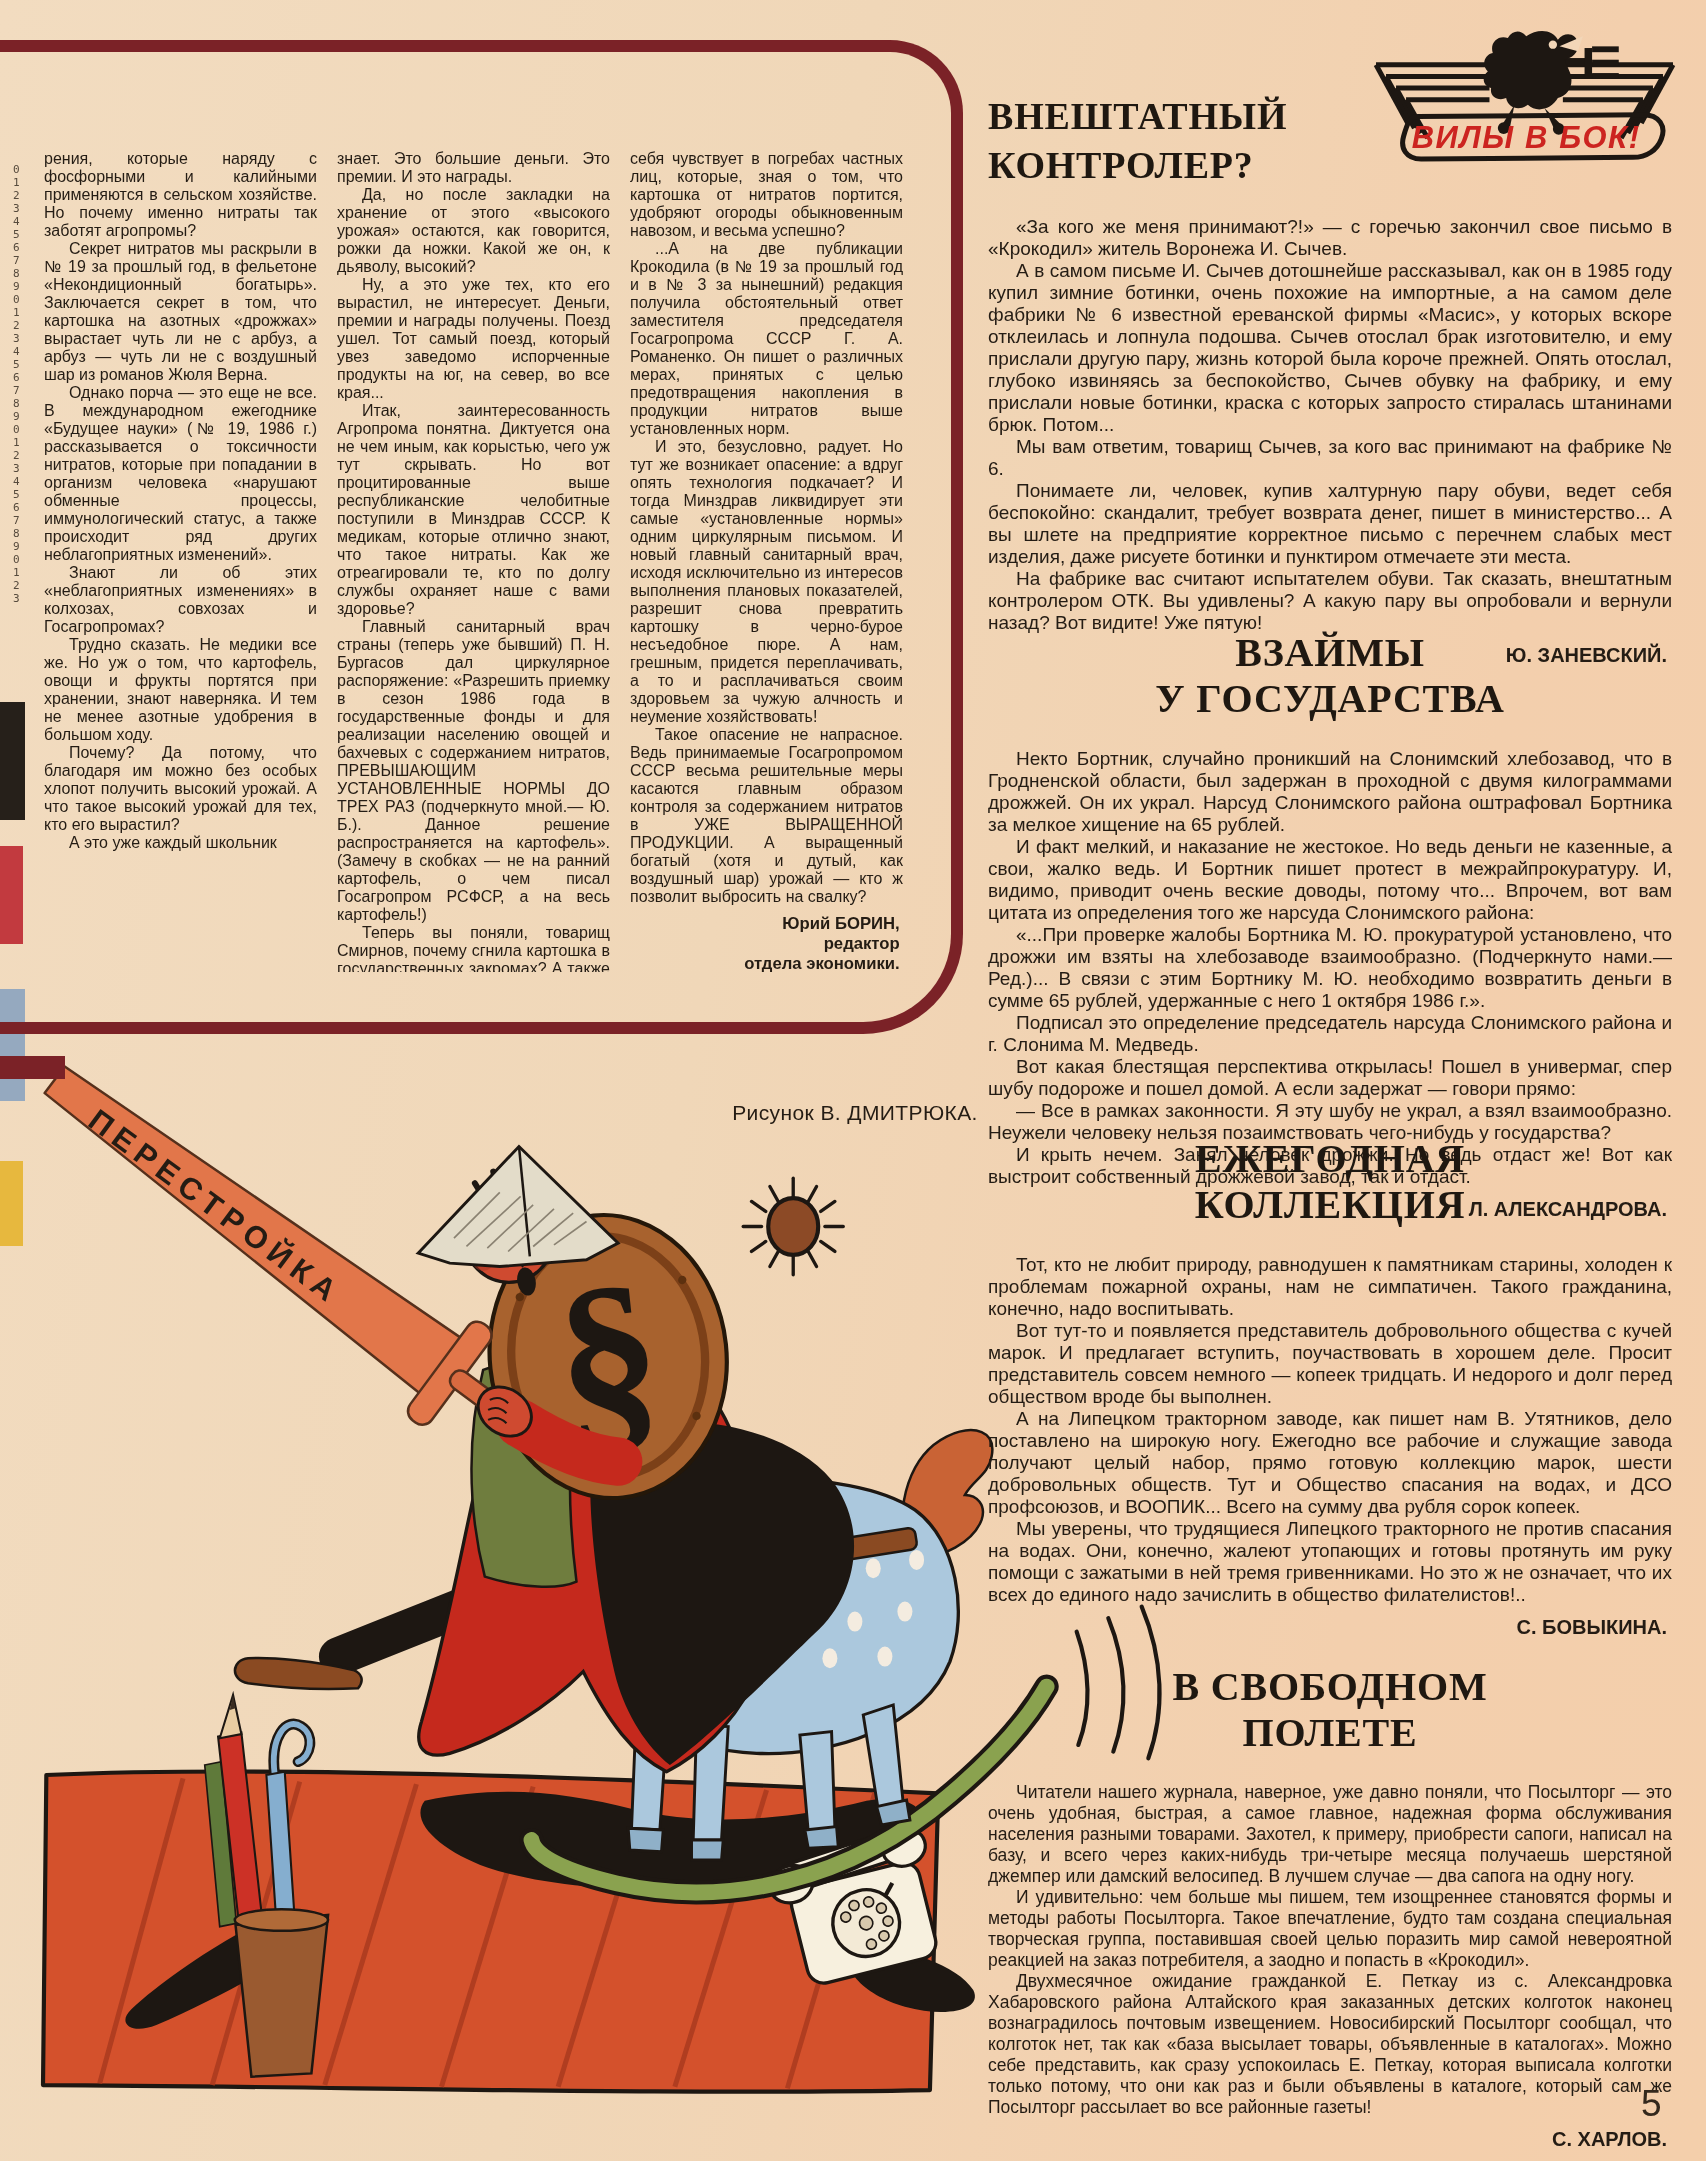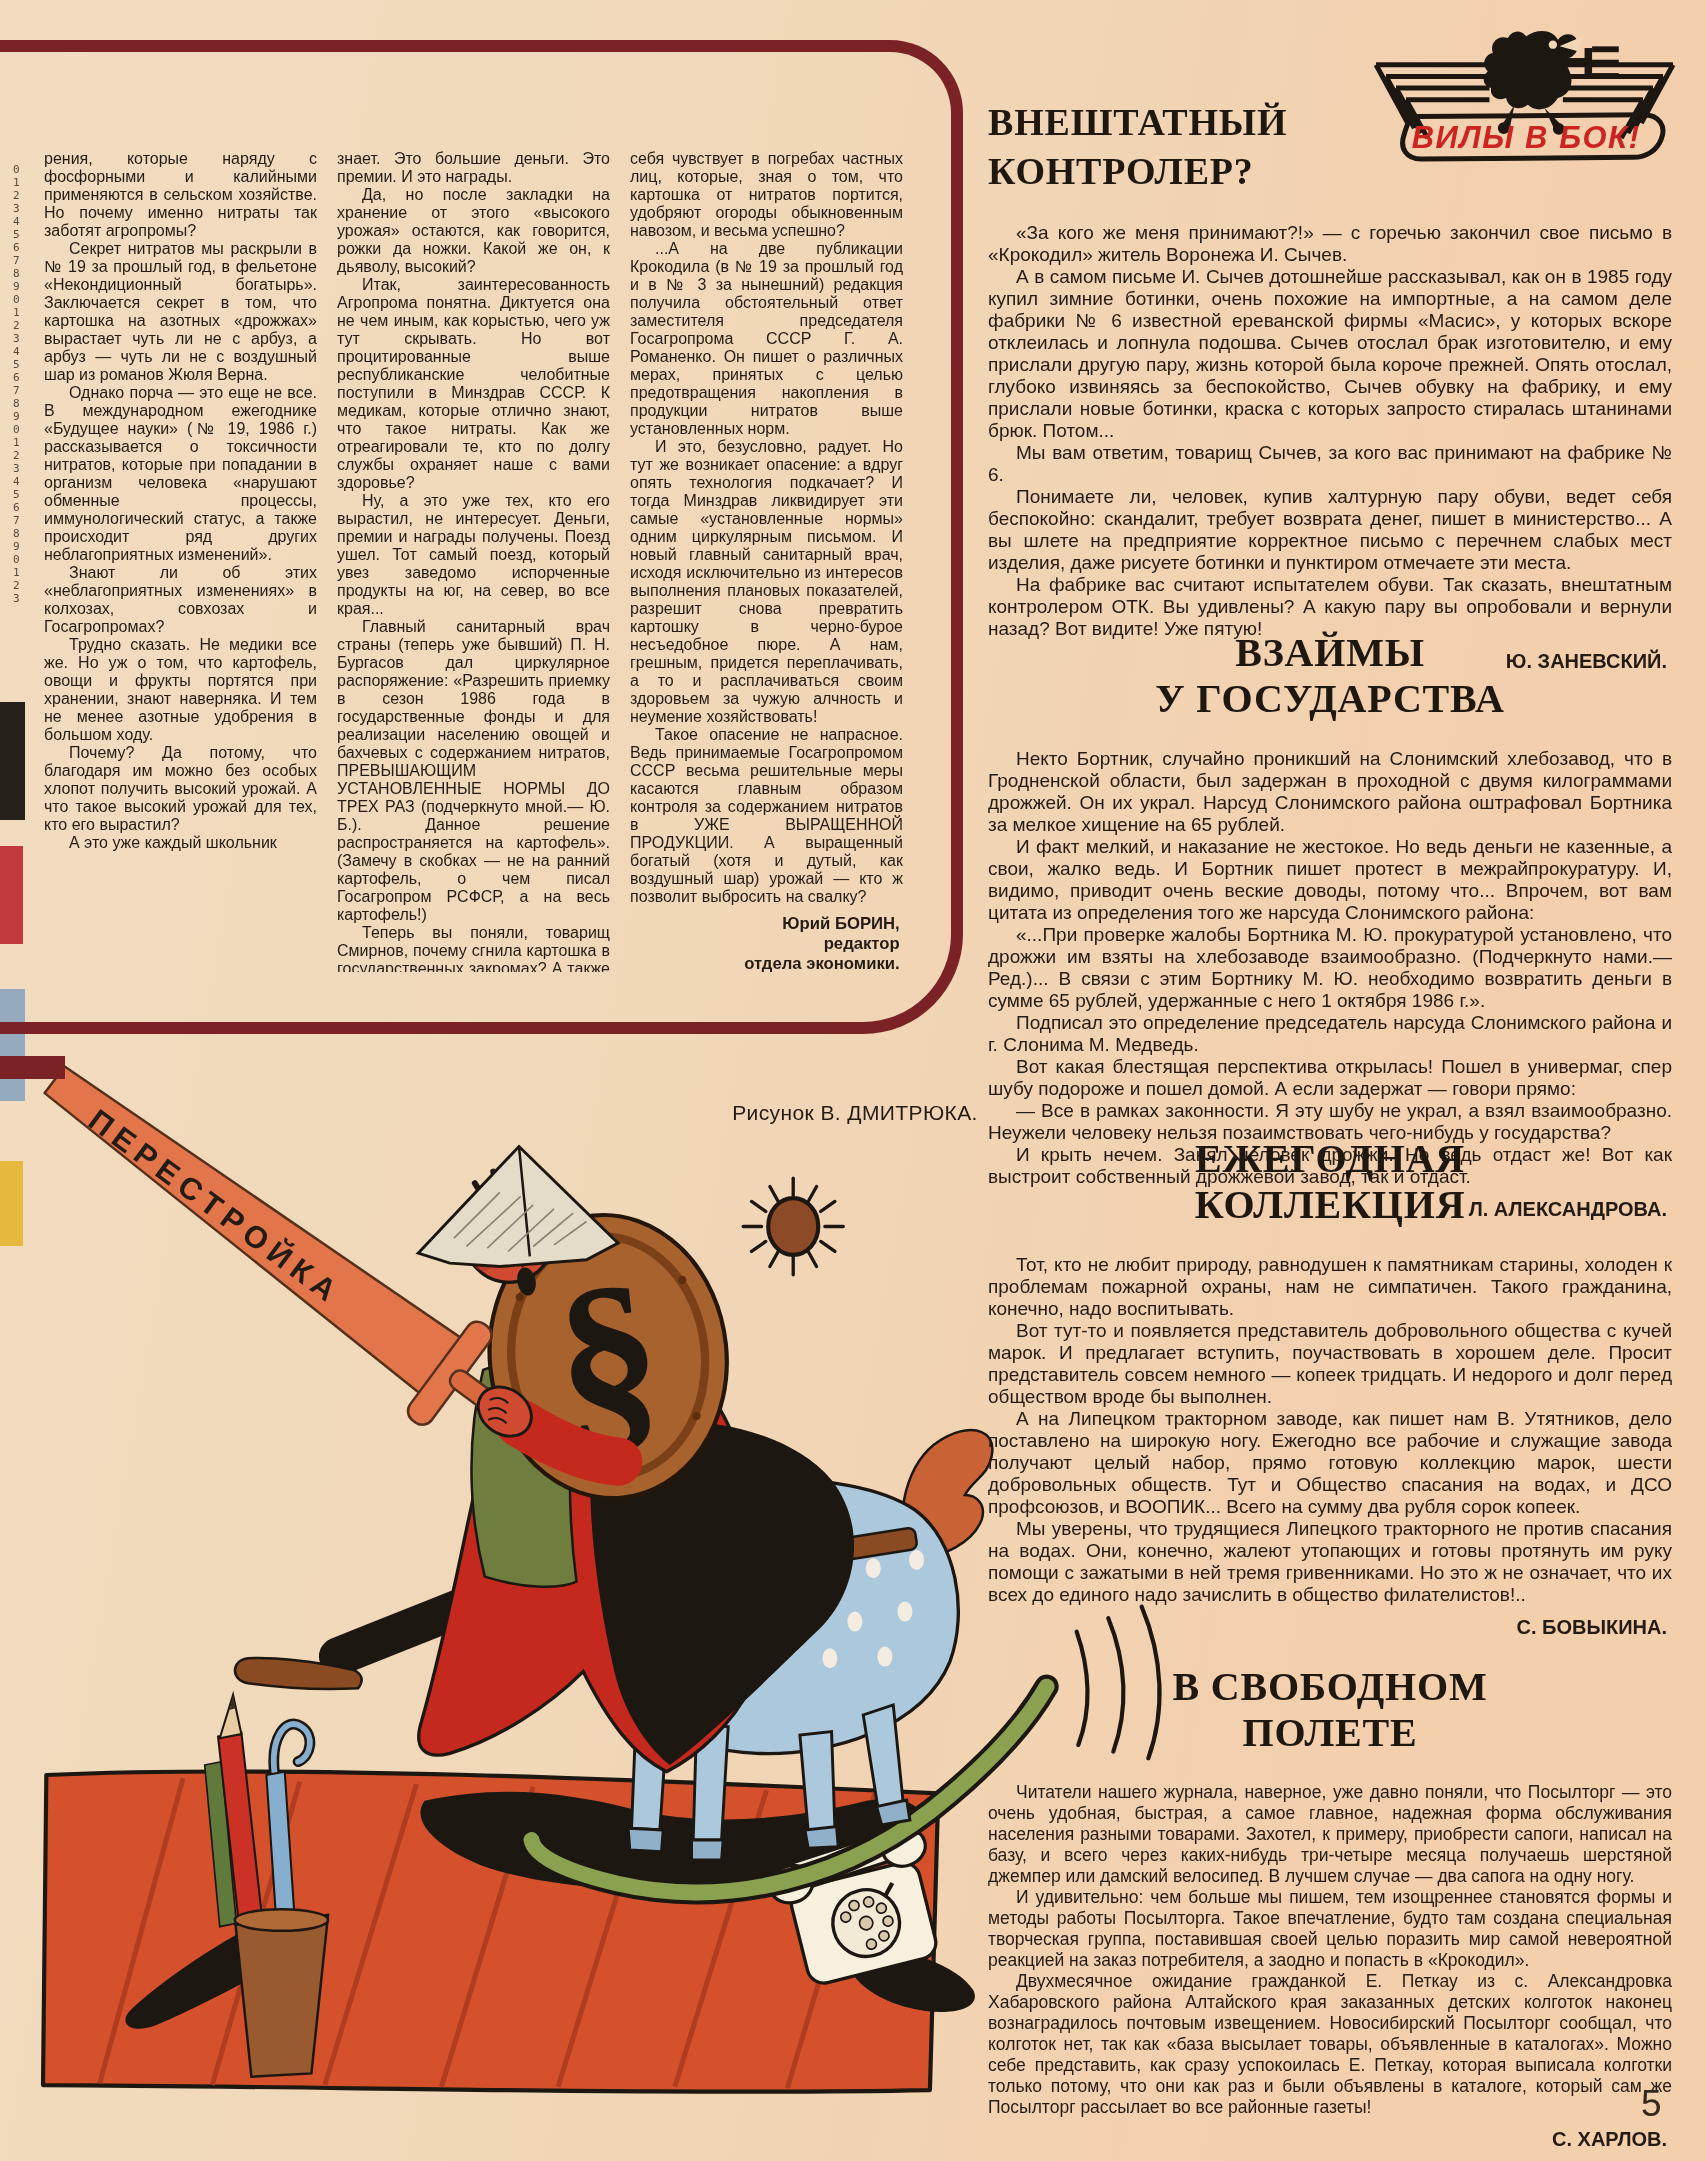--- a/index.html
+++ b/index.html
@@ -27,21 +27,21 @@
   .col p:first-child{text-indent:0;}
   .lead-sig{margin-top:8.3px;}
   .lead-sig p{text-align:right;font-weight:bold;font-size:16.7px;line-height:20px;text-indent:0;padding-right:3.3px;}
   
   .cartoon{position:absolute;left:33px;top:1038px;pointer-events:none;}
   .caption{position:absolute;left:713px;top:1101px;width:284px;text-align:center;
     font-weight:normal;font-size:21px;letter-spacing:0.4px;}
   
   .art{position:absolute;left:988px;width:684px;}
   .art h2{font-family:"Liberation Serif","DejaVu Serif",serif;font-weight:700;color:#1f1811;margin:0 0 20px 0;letter-spacing:0.8px;}
-  .a1{top:98px;}
+  .a1{top:92px;}
   .a1 h2{font-size:38px;line-height:1.3;text-align:left;margin-bottom:25px;}
   .a2{top:630px;}
   .a3{top:1136px;}
   .a4{top:1664px;}
   .a2 h2,.a3 h2,.a4 h2{font-size:40px;line-height:1.16;text-align:center;margin-bottom:25px;}
   .art .body p{margin:0;font-size:19px;line-height:22px;text-align:justify;text-indent:28px;}
   .a4 .body p{font-size:17.5px;line-height:21px;}
   .art .sig{margin-top:10px;text-align:right;font-weight:bold;font-size:20px;padding-right:5px;}
   
   .rubric-logo{position:absolute;left:1366px;top:23px;}
@@ -65,22 +65,22 @@
         <p>Секрет нитратов мы раскрыли в № 19 за прошлый год, в фельетоне «Некондиционный богатырь». Заключается секрет в том, что картошка на азотных «дрожжах» вырастает чуть ли не с арбуз, а арбуз — чуть ли не с воздушный шар из романов Жюля Верна.</p>
         <p>Однако порча — это еще не все. В международном ежегоднике «Будущее науки» (№ 19, 1986 г.) рассказывается о токсичности нитратов, которые при попадании в организм человека «нарушают обменные процессы, иммунологический статус, а также происходит ряд других неблагоприятных изменений».</p>
         <p>Знают ли об этих «неблагоприятных изменениях» в колхозах, совхозах и Госагропромах?</p>
         <p>Трудно сказать. Не медики все же. Но уж о том, что картофель, овощи и фрукты портятся при хранении, знают наверняка. И тем не менее азотные удобрения в большом ходу.</p>
         <p>Почему? Да потому, что благодаря им можно без особых хлопот получить высокий урожай. А что такое высокий урожай для тех, кто его вырастил?</p>
         <p>А это уже каждый школьник</p>
       </div>
     <div class="col">
         <p>знает. Это большие деньги. Это премии. И это награды.</p>
         <p>Да, но после закладки на хранение от этого «высокого урожая» остаются, как говорится, рожки да ножки. Какой же он, к дьяволу, высокий?</p>
+        <p>Ну, а это уже тех, кто его вырастил, не интересует. Деньги, премии и награды получены. Поезд ушел. Тот самый поезд, который увез заведомо испорченные продукты на юг, на север, во все края...</p>
         <p>Итак, заинтересованность Агропрома понятна. Диктуется она не чем иным, как корыстью, чего уж тут скрывать. Но вот процитированные выше республиканские челобитные поступили в Минздрав СССР. К медикам, которые отлично знают, что такое нитраты. Как же отреагировали те, кто по долгу службы охраняет наше с вами здоровье?</p>
-        <p>Ну, а это уже тех, кто его вырастил, не интересует. Деньги, премии и награды получены. Поезд ушел. Тот самый поезд, который увез заведомо испорченные продукты на юг, на север, во все края...</p>
         <p>Главный санитарный врач страны (теперь уже бывший) П. Н. Бургасов дал циркулярное распоряжение: «Разрешить приемку в сезон 1986 года в государственные фонды и для реализации населению овощей и бахчевых с содержанием нитратов, ПРЕВЫШАЮЩИМ УСТАНОВЛЕННЫЕ НОРМЫ ДО ТРЕХ РАЗ (подчеркнуто мной.— Ю. Б.). Данное решение распространяется на картофель». (Замечу в скобках — не на ранний картофель, о чем писал Госагропром РСФСР, а на весь картофель!)</p>
         <p>Теперь вы поняли, товарищ Смирнов, почему сгнила картошка в государственных закромах? А также почему она прекрасно</p>
       </div>
     <div class="col">
       <div>
           <p>себя чувствует в погребах частных лиц, которые, зная о том, что картошка от нитратов портится, удобряют огороды обыкновенным навозом, и весьма успешно?</p>
           <p>...А на две публикации Крокодила (в № 19 за прошлый год и в № 3 за нынешний) редакция получила обстоятельный ответ заместителя председателя Госагропрома СССР Г. А. Романенко. Он пишет о различных мерах, принятых с целью предотвращения накопления в продукции нитратов выше установленных норм.</p>
           <p>И это, безусловно, радует. Но тут же возникает опасение: а вдруг опять технология подкачает? И тогда Минздрав ликвидирует эти самые «установленные нормы» одним циркулярным письмом. И новый главный санитарный врач, исходя исключительно из интересов выполнения плановых показателей, разрешит снова превратить картошку в черно-бурое несъедобное пюре. А нам, грешным, придется переплачивать, а то и расплачиваться своим здоровьем за чужую алчность и неумение хозяйствовать!</p>
           <p>Такое опасение не напрасное. Ведь принимаемые Госагропромом СССР весьма решительные меры касаются главным образом контроля за содержанием нитратов в УЖЕ ВЫРАЩЕННОЙ ПРОДУКЦИИ. А выращенный богатый (хотя и дутый, как воздушный шар) урожай — кто ж позволит выбросить на свалку?</p>
         </div>

